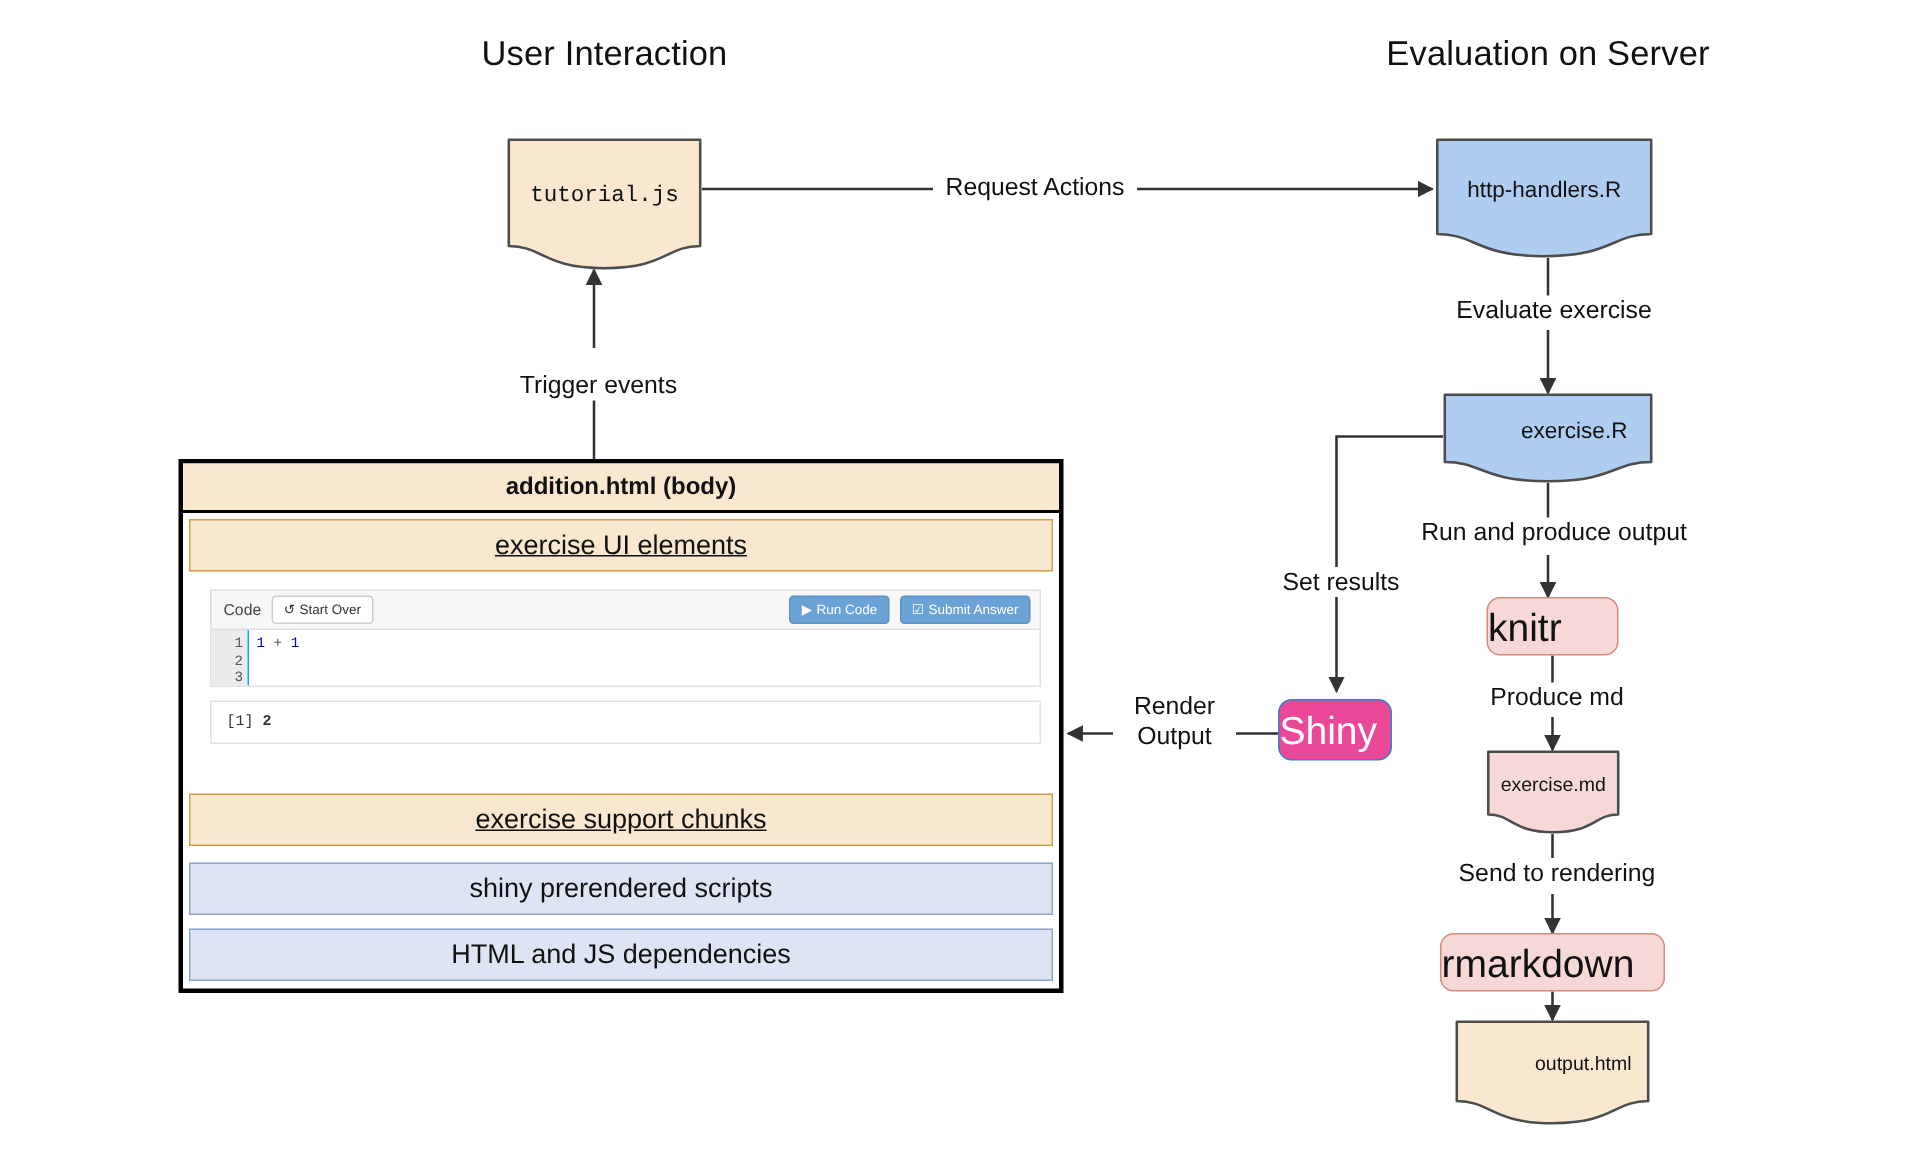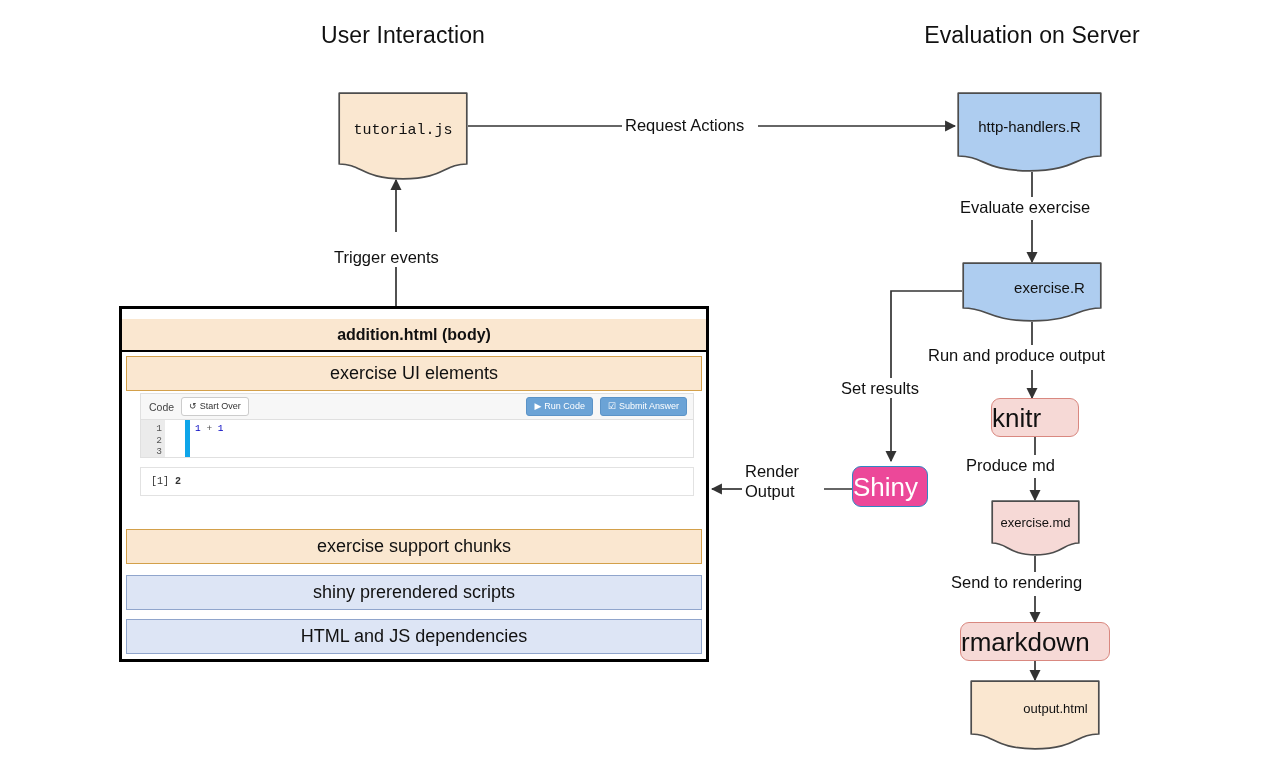--- a/index.html
+++ b/index.html
@@ -30,21 +30,21 @@
     color: #111111;
     text-align: center;
     white-space: nowrap;
     letter-spacing: .1px;
   }
 
   
   .edge-label {
     font-size: 16.5px;
     color: #111111;
-    text-align: left;
+    text-align: center;
     line-height: 19px;
     white-space: nowrap;
     background: #ffffff;
     padding: 0 3px;
   }
   .edge-label.two-line { white-space: normal; line-height: 20px; }
 
   
   .doc-node {
     position: absolute;
@@ -96,30 +96,30 @@
     text-align: center;
     color: #111111;
   }
   .band-title {
     background: #fae7d0;
     border-bottom: 2px solid #000000;
     font-size: 16px;
     font-weight: bold;
     height: 33px;
     line-height: 31px;
-    margin-top: 10px;
   }
   .band-orange {
     background: #fae7d0;
     border: 1.4px solid #d3a04a;
     font-size: 18px;
     height: 35px;
     line-height: 33px;
     margin: 4px 4px 0 4px;
     width: calc(100% - 8px);
+    text-decoration: underline;
   }
   .band-blue {
     background: #dde5f5;
     border: 1.4px solid #90a5cc;
     font-size: 18px;
     height: 35px;
     line-height: 33px;
     margin: 4px 4px 0 4px;
     width: calc(100% - 8px);
   }
@@ -190,22 +190,21 @@
     padding: 3px 3px 0 0;
     box-sizing: border-box;
   }
   .ace-code {
     flex: 1;
     font-family: "Liberation Mono", monospace;
     font-size: 9.5px;
     line-height: 11.5px;
     padding: 3px 0 0 5px;
     color: #0000c0;
-    border-left: 5px solid #0ea5e9;
-    margin-left: 20px;
+    border-left: 1px solid #0ea5e9;
   }
   .ace-code .op { color: #555555; }
   .out-box {
     box-sizing: border-box;
     margin-top: 9px;
     border: 1px solid #e2e2e2;
     background: #ffffff;
     height: 29px;
     font-family: "Liberation Mono", monospace;
     font-size: 10px;

